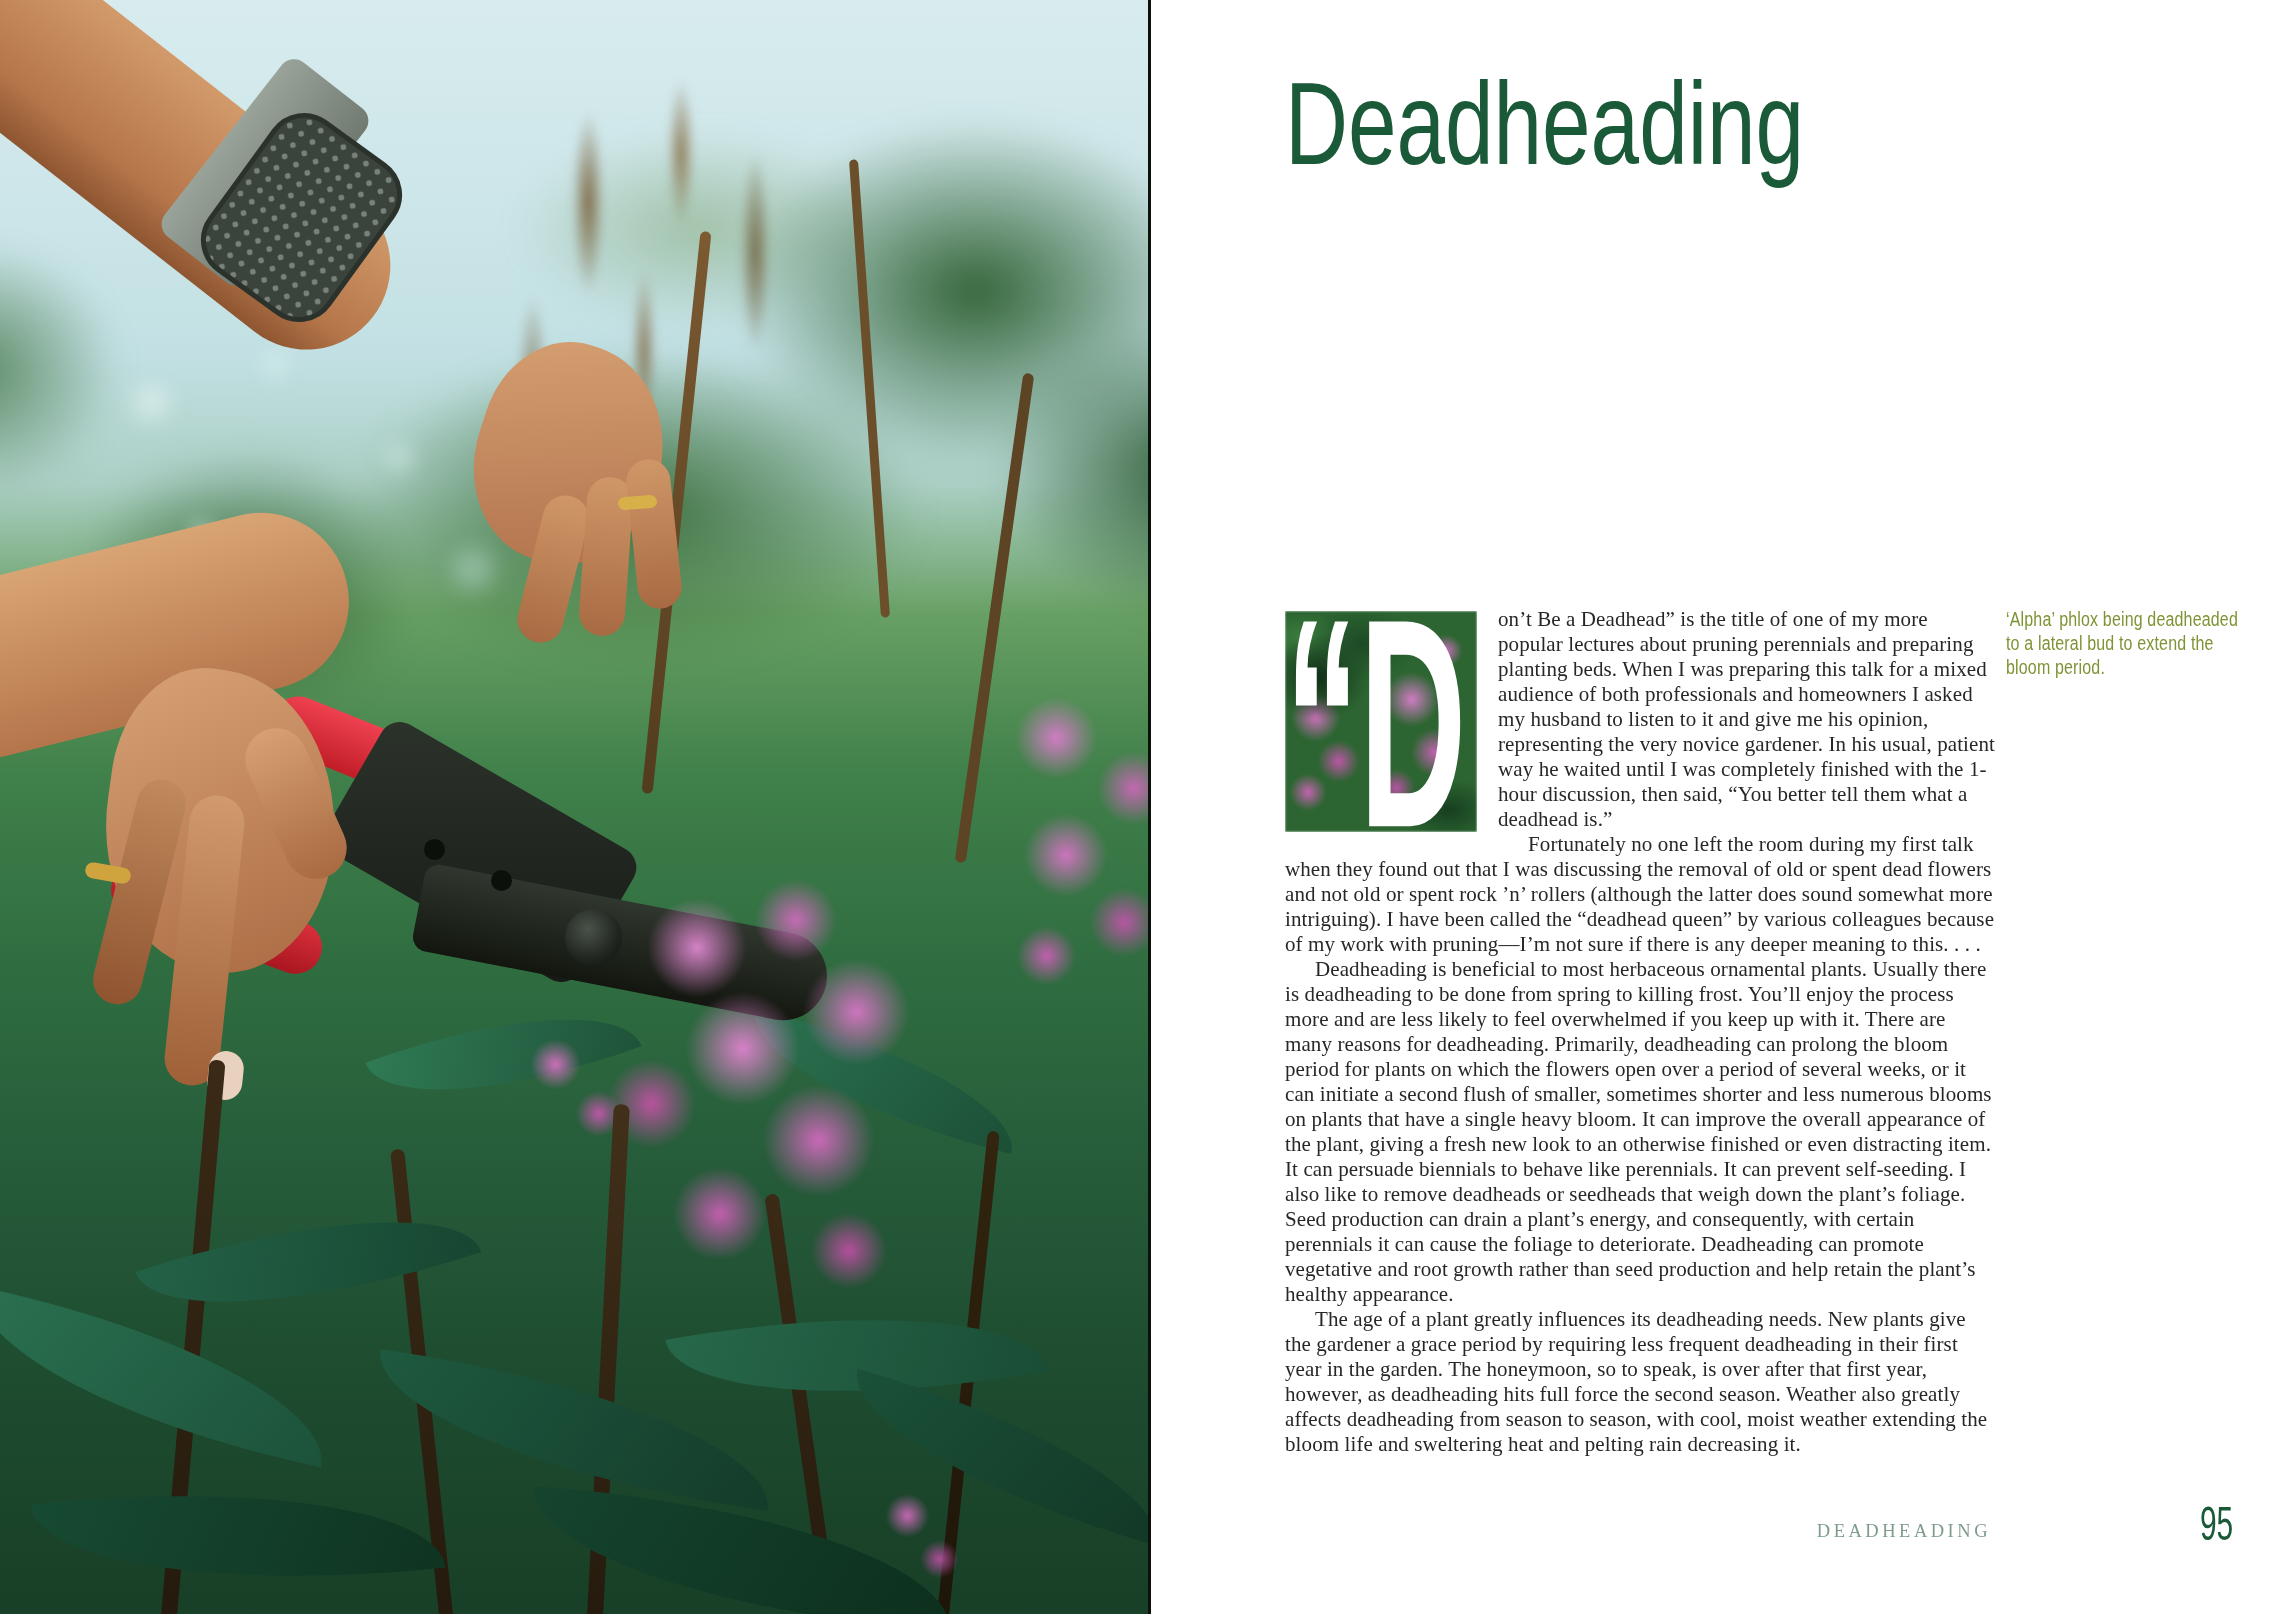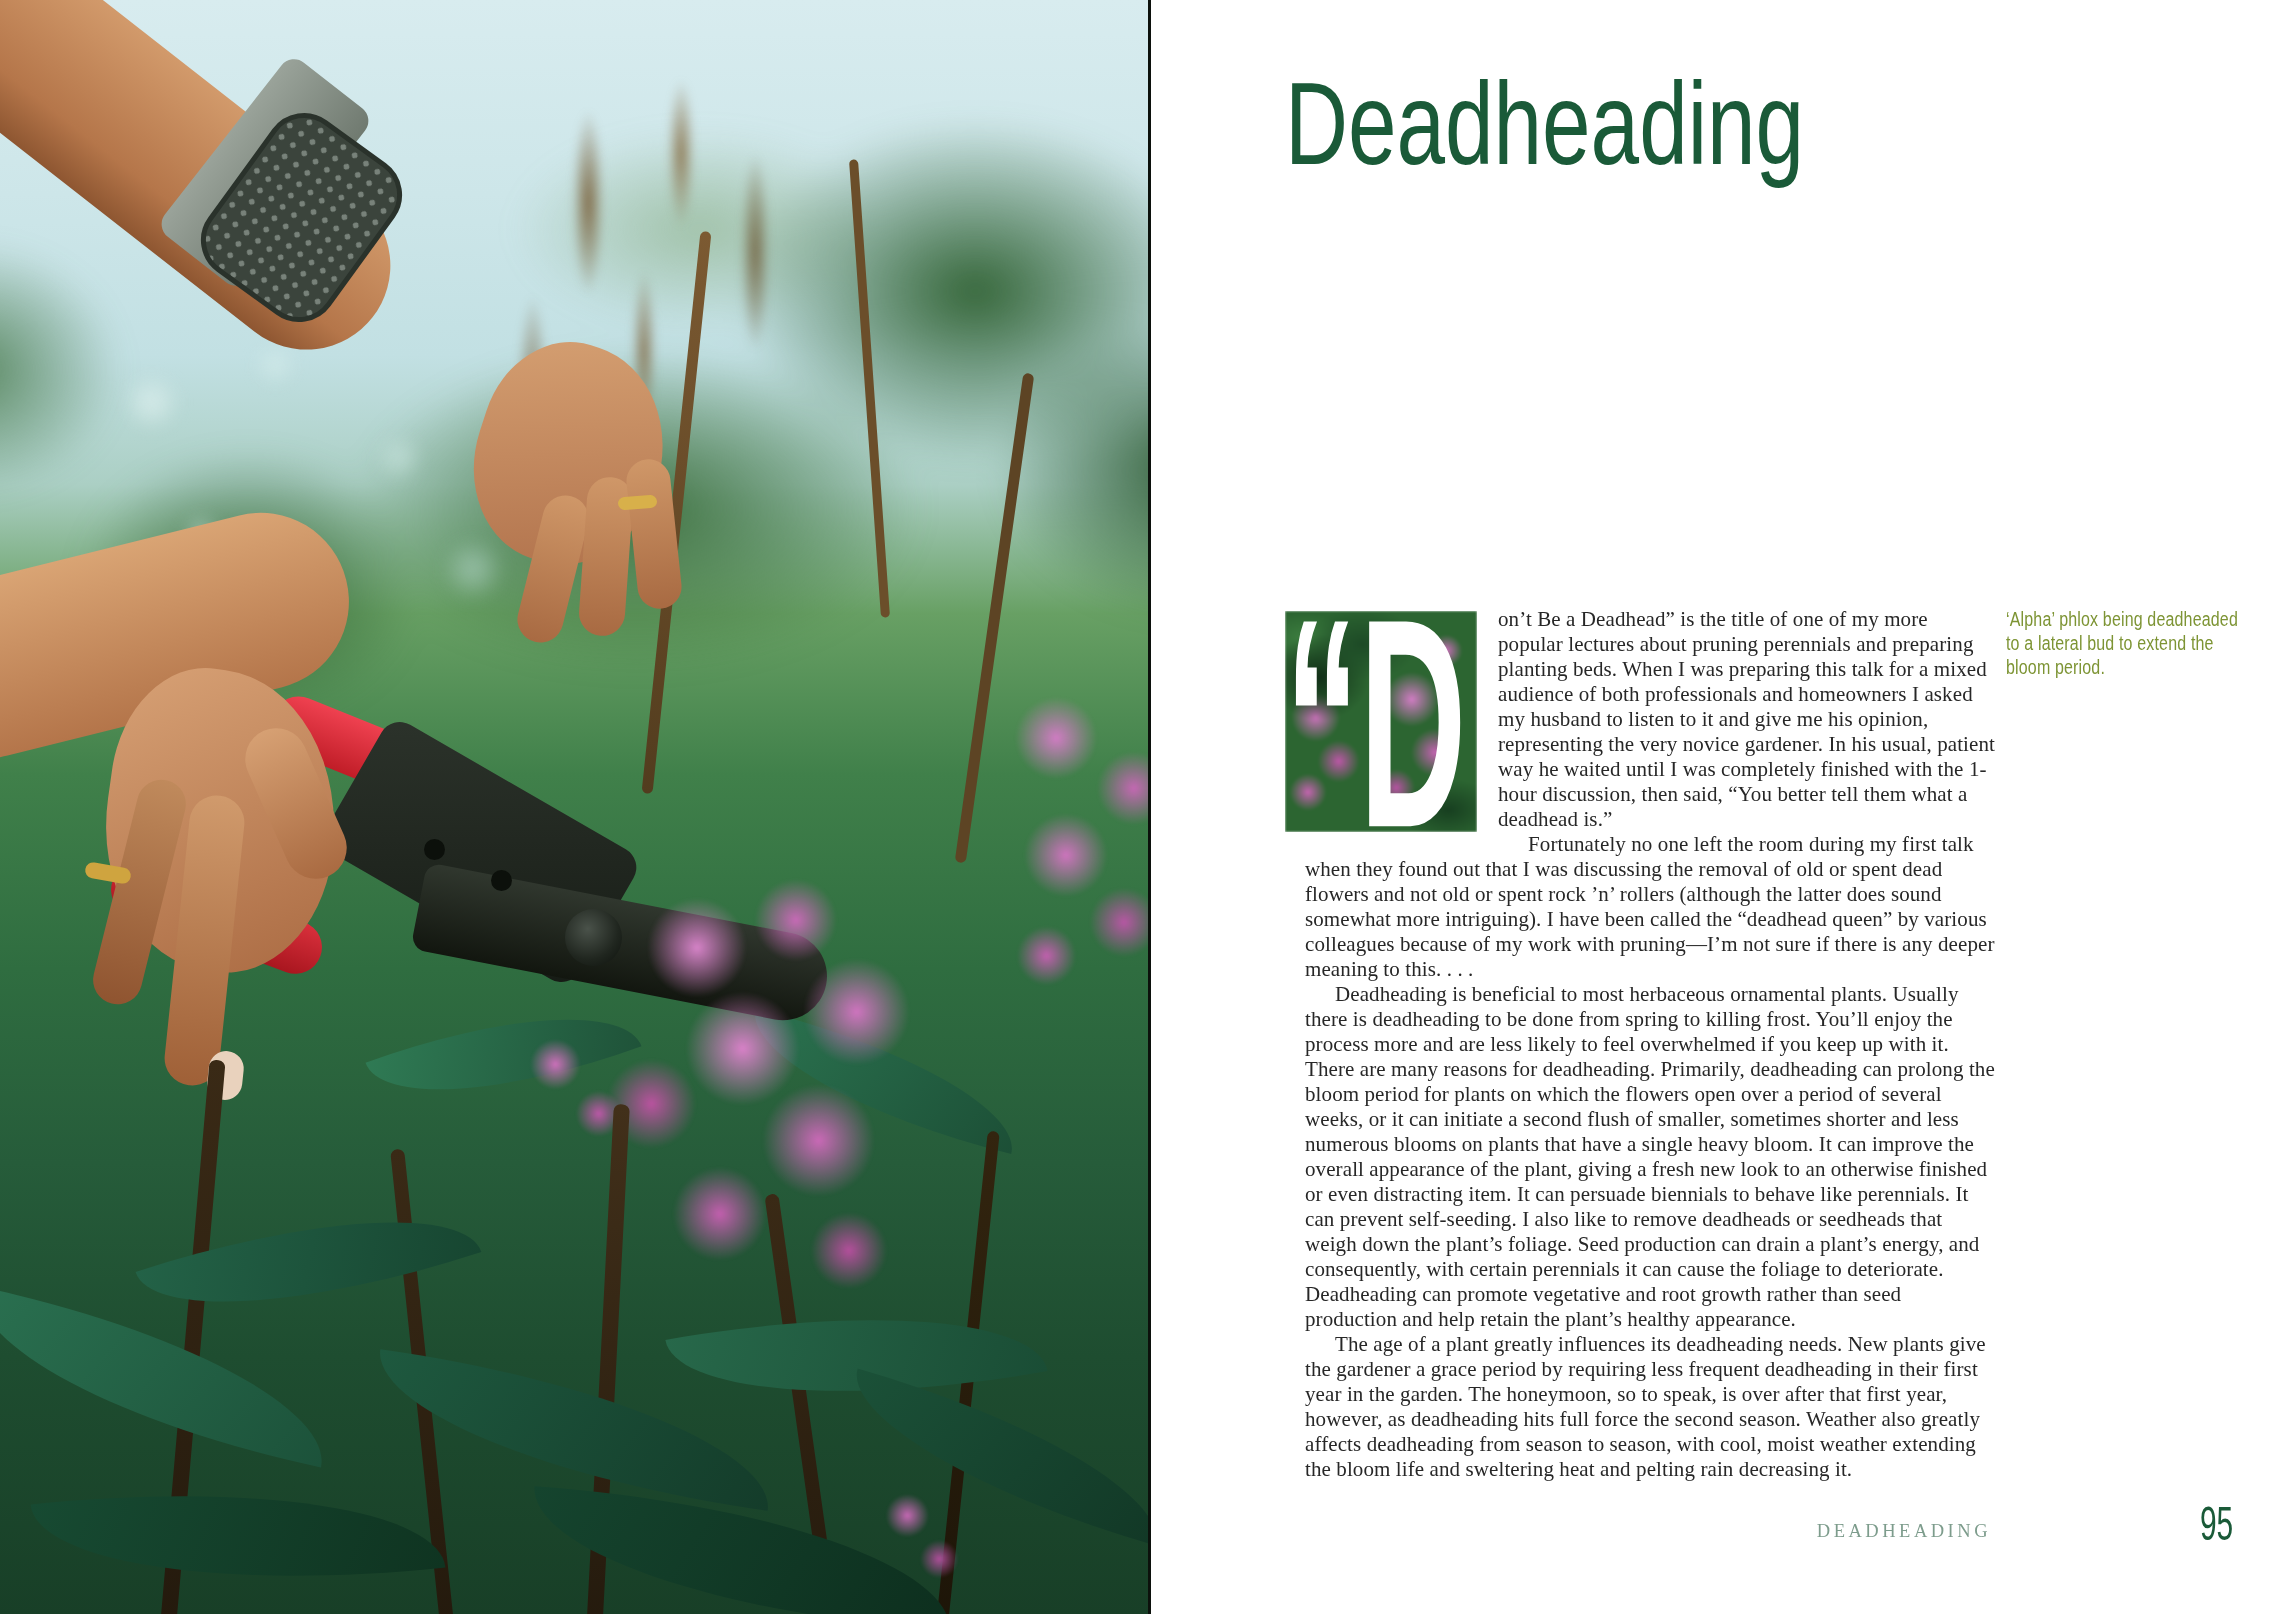--- a/index.html
+++ b/index.html
@@ -94,21 +94,21 @@
       radial-gradient(circle 32px at 70% 70%, #bb58a7, rgba(187,88,167,0) 72%);}
   .phlox-d{left:865px;top:1466px;width:106px;height:124px;filter:blur(0.9px);background:
       radial-gradient(circle 30px at 40% 40%, #c468b3, rgba(196,104,179,0) 72%),
       radial-gradient(circle 26.5px at 70% 75%, #ad4e99, rgba(173,78,153,0) 72%);}
 
   
   .page{position:absolute;left:1151px;top:0;width:1144px;height:1615px;background:#ffffff;}
   .chapter-title{position:absolute;left:1285px;top:78px;}
   .chapter-title text{font-family:"Liberation Sans",sans-serif;font-weight:normal;fill:#1a5a38;}
   .body-col{position:absolute;left:1285px;top:607px;width:712px;font-size:21px;line-height:25px;color:#272727;letter-spacing:0.1px;}
-  .body-col p{margin:0;padding-left:20px;}
+  .body-col p{margin:0;}
   .body-col p.ind{text-indent:30px;}
   .dropcap{float:left;position:relative;width:192px;height:221px;margin:3.5px 21px 1.8px 0;overflow:hidden;}
   .dropcap-art{position:absolute;left:0;top:0;width:100%;height:100%;filter:blur(0.9px);background-color:#2c6531;background-image:
       radial-gradient(ellipse 79px 53px at 40% 15%, #1d4a26, rgba(29,74,38,0) 70%),
       radial-gradient(ellipse 71px 62px at 18% 30%, #123018, rgba(18,48,24,0) 70%),
       radial-gradient(ellipse 71px 44px at 85% 90%, #173f20, rgba(23,63,32,0) 70%),
       radial-gradient(ellipse 62px 35px at 10% 12%, #3c7d3f, rgba(60,125,63,0) 70%),
       radial-gradient(circle 35px at 16% 48%, #cd72bd, rgba(205,114,189,0) 70%),
       radial-gradient(circle 30px at 28% 68%, #bb57a6, rgba(187,87,166,0) 70%),
       radial-gradient(circle 26.5px at 12% 82%, #c364af, rgba(195,100,175,0) 70%),

